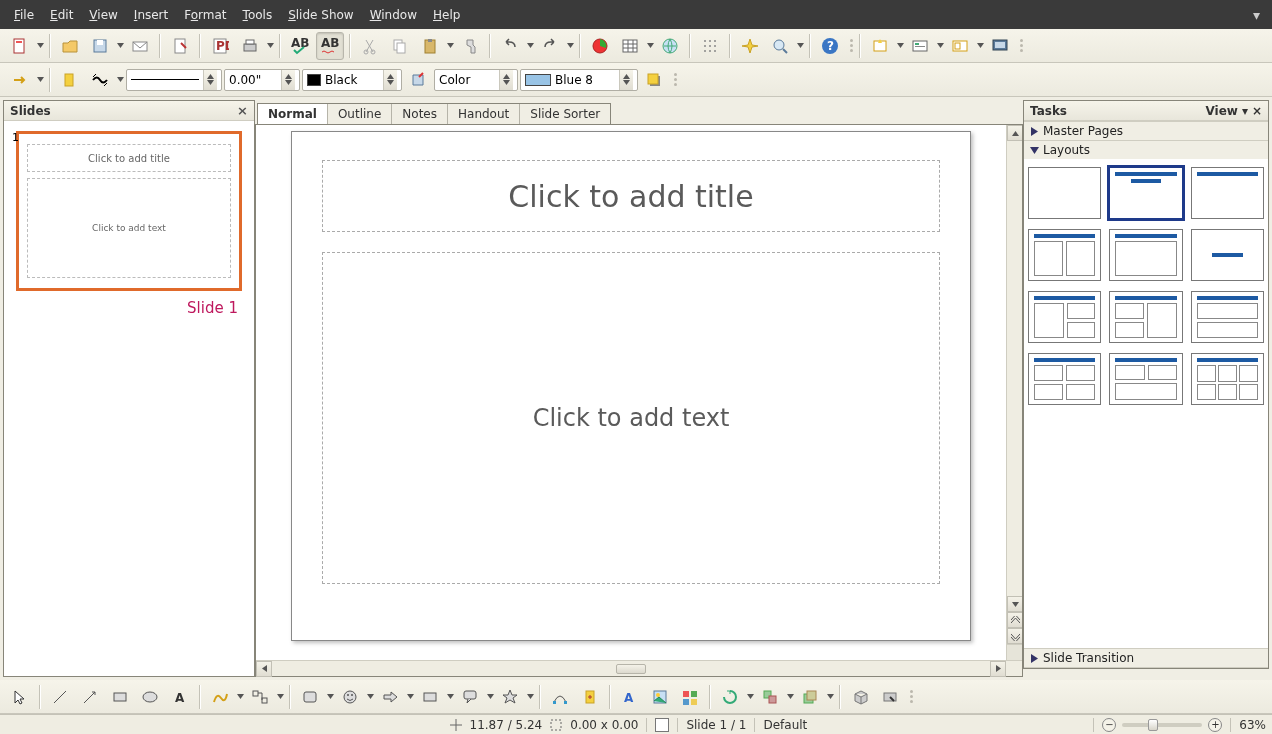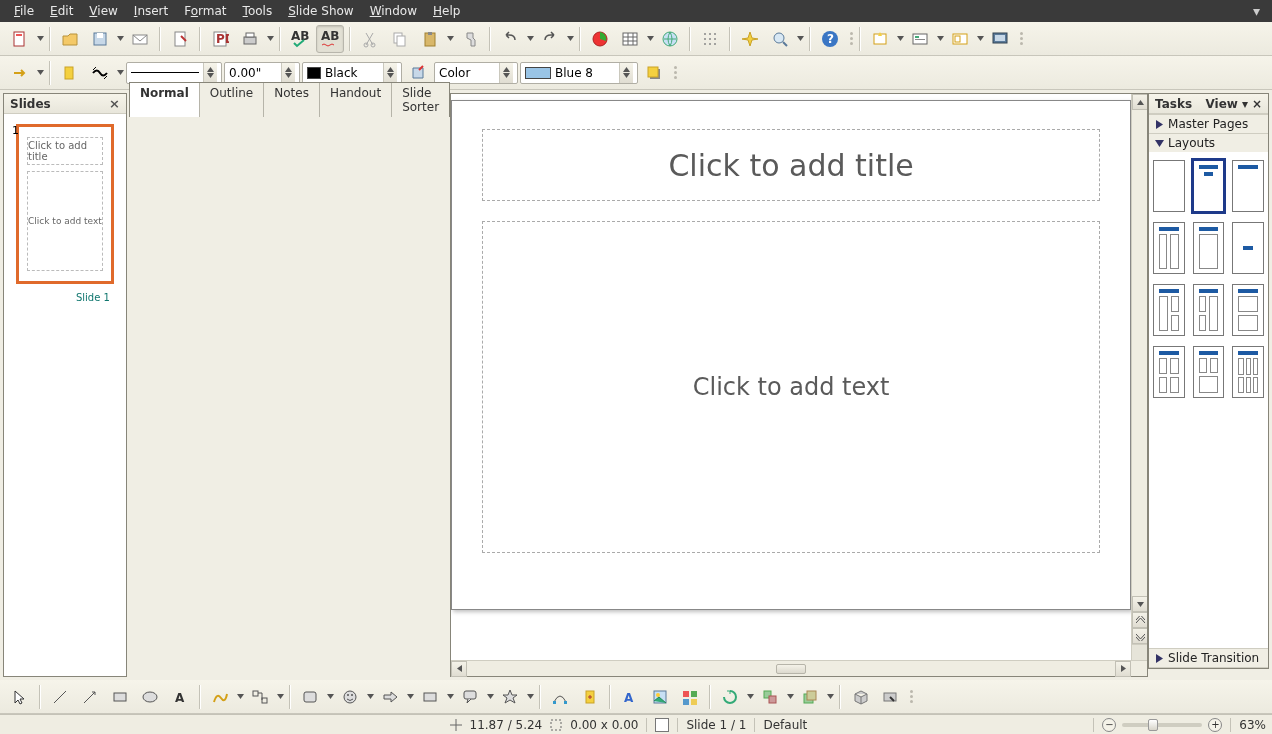--- a/index.html
+++ b/index.html
@@ -1,17 +1,17 @@
 <!DOCTYPE html>
 <html><head>
 <meta charset="utf-8">
 <style>
 * { margin:0; padding:0; box-sizing:border-box; font-family:"DejaVu Sans","Liberation Sans",sans-serif; font-size:12px; }
 body { background:#f0eee4; width:1272px; height:734px; overflow:hidden; display:flex; flex-direction:column; }
-.menubar { background:#3a3a3a; color:#e8e8e8; height:22px; display:flex; align-items:center; padding:0 6px; gap:0; }
+.menubar { background:#3a3a3a; color:#e8e8e8; height:29px; display:flex; align-items:center; padding:0 6px; gap:0; }
 .menubar .item { padding:3px 8px; cursor:default; }
 .menubar .item u { text-decoration:underline; }
 .menubar .min { margin-left:auto; color:#ccc; font-size:14px; padding:0 6px; }
 .toolbar { display:flex; align-items:center; height:34px; padding:2px 6px; gap:2px; border-bottom:1px solid #c8c6bb; background:linear-gradient(#f6f4ea,#eceadf); }
 .tbtn { width:28px; height:28px; display:flex; align-items:center; justify-content:center; border:1px solid transparent; border-radius:3px; position:relative; }
 .tbtn.active { background:#e2e0d4; border-color:#b8b6ac; box-shadow:inset 0 1px 2px rgba(0,0,0,.15); }
 .tsep { width:2px; height:24px; border-left:1px solid #c4c2b7; border-right:1px solid #fff; margin:0 3px; }
 .dd { width:8px; display:flex; align-items:center; justify-content:center; }
 .dd svg { width:7px; height:5px; }
 .combo { height:22px; border:1px solid #b0aea4; background:#fff; display:flex; align-items:center; padding:0 4px; border-radius:2px; }
@@ -23,22 +23,22 @@
 .main { flex:1; display:flex; min-height:0; }
 .slides-panel { width:252px; border:1px solid #878579; margin:3px 0 3px 3px; background:#f0eee4; display:flex; flex-direction:column; }
 .panel-title { height:20px; display:flex; align-items:center; padding:0 6px; font-weight:bold; color:#333; border-bottom:1px solid #cfcdc1; background:linear-gradient(#f6f4ea,#e8e6db); }
 .panel-title .close { margin-left:auto; font-size:13px; color:#555; }
 .slides-body { flex:1; background:#fff; overflow:auto; }
 .thumb-wrap { padding:10px 12px 4px; position:relative; }
 .thumb-num { position:absolute; left:8px; top:10px; font-size:11px; color:#000; }
 .thumb { border:3px solid #e06a2b; background:#fff; height:160px; padding:10px 8px; display:flex; flex-direction:column; gap:6px; }
 .thumb .tt { border:1px dashed #bbb; height:28px; display:flex; align-items:center; justify-content:center; font-size:10px; color:#666; }
 .thumb .tc { border:1px dashed #bbb; flex:1; display:flex; align-items:center; justify-content:center; font-size:9px; color:#666; }
-.thumb-label { text-align:right; padding:4px 16px; font-size:10px; color:#0f766e; }
-.center { flex:1; display:flex; flex-direction:row; margin:3px 0; }
+.thumb-label { text-align:right; padding:4px 16px; font-size:15px; color:#be185d; }
+.center { flex:1; display:flex; flex-direction:column; margin:3px 0; }
 .viewtabs-row { display:flex; align-items:flex-end; height:24px; padding-left:2px; }
 .viewtabs { display:flex; border:1px solid #878579; border-bottom:none; background:#f0eee4; }
 .vtab { padding:3px 10px; border-right:1px solid #b6b4a9; color:#333; }
 .vtab.active { background:#fff; font-weight:bold; }
 .editor-frame { flex:1; border:1px solid #878579; background:#fff; display:flex; flex-direction:column; min-height:0; }
 .editor-scroll { flex:1; display:flex; position:relative; overflow:hidden; }
 .canvas-area { flex:1; background:#fff; display:flex; align-items:flex-start; justify-content:center; padding:6px 0 0 0; overflow:hidden; }
 .slide { width:680px; height:510px; background:#fff; box-shadow:2px 2px 4px rgba(0,0,0,.25); border:1px solid #888; position:relative; padding:28px 30px; }
 .ph-title { border:1px dashed #aaa; height:72px; display:flex; align-items:center; justify-content:center; font-size:30px; color:#5a5a5a; margin-bottom:20px; }
 .ph-text { border:1px dashed #aaa; height:332px; display:flex; align-items:center; justify-content:center; font-size:24px; color:#5a5a5a; }

